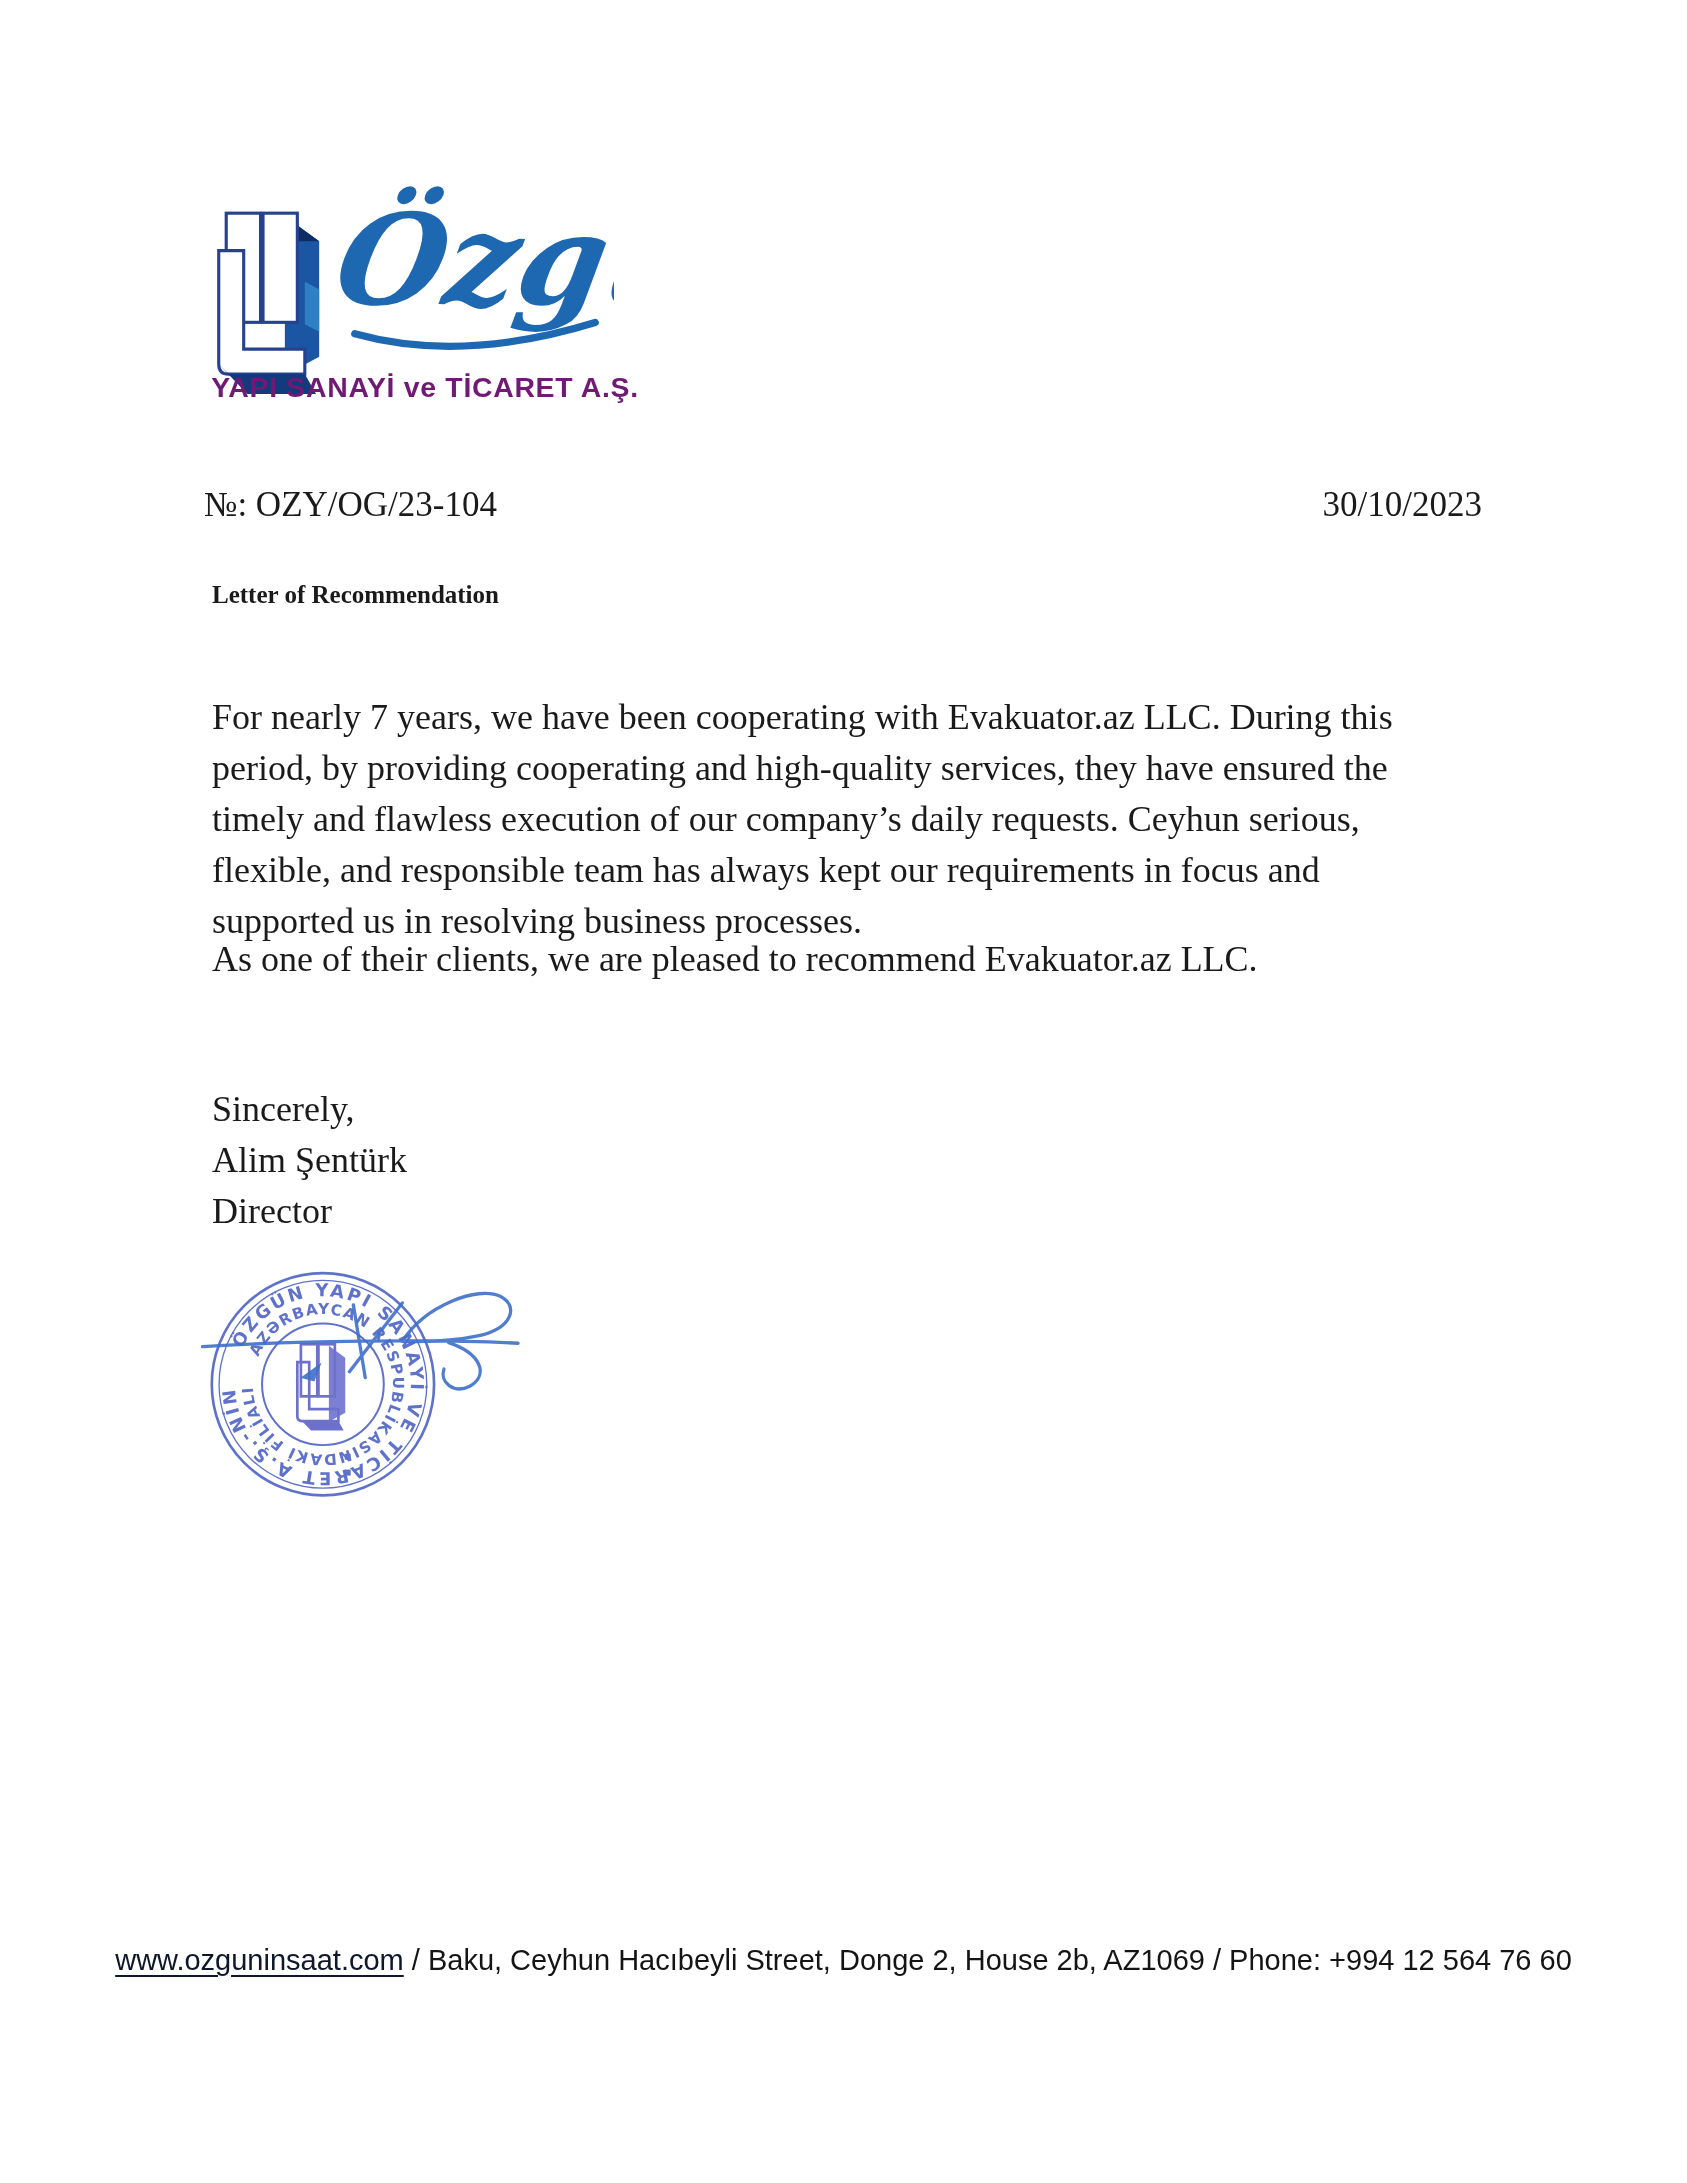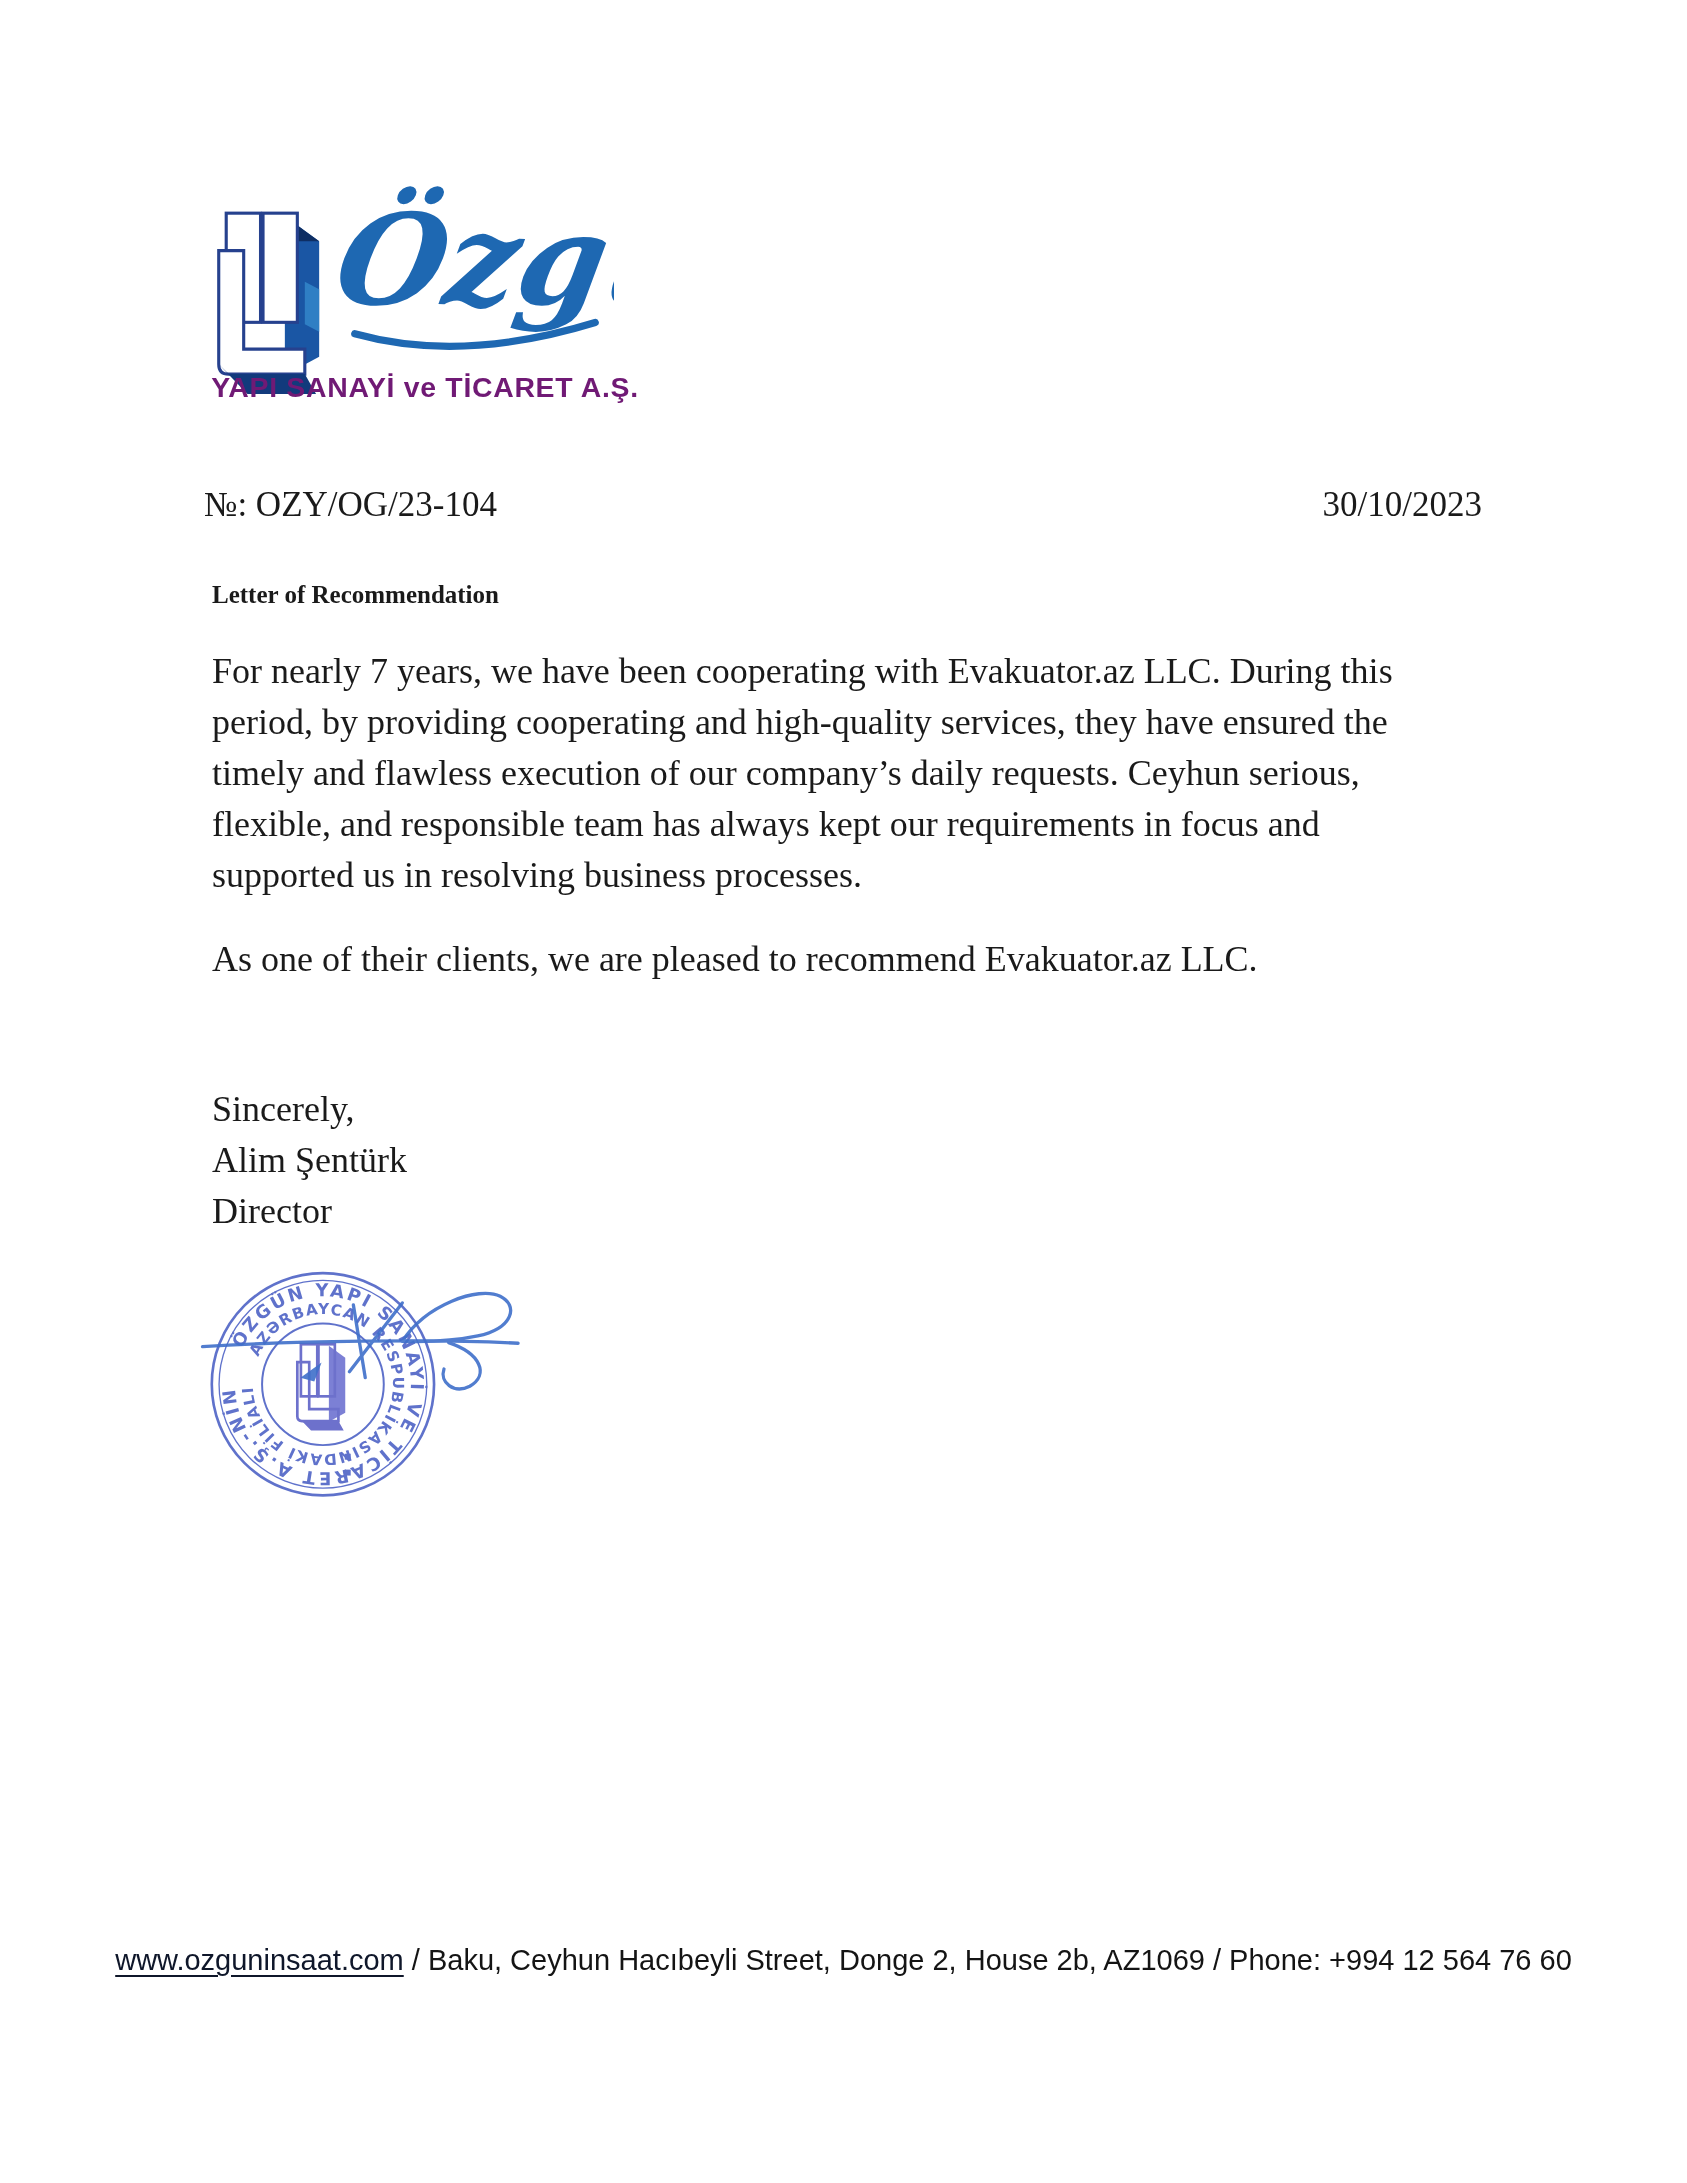--- a/index.html
+++ b/index.html
@@ -37,21 +37,21 @@
     margin-top:47px;
   }
 
   
   .title-row{
     left:212px;top:581px;width:1278px;
     text-align:left;font-weight:bold;font-size:25px;
   }
   .para{left:212px;width:1317px;font-size:36px;}
   .para .line{height:51px;line-height:51px;white-space:nowrap;}
-  .para1{top:646px;}
+  .para1{top:692px;}
   .para2{top:934px;}
   .closing-block{top:1084px;}
 
   
   .stamp-wrap{left:184px;top:1242px;width:516px;height:311px;}
 
   
   .footer{
     left:0;top:1944px;width:1687px;
     text-align:center;

